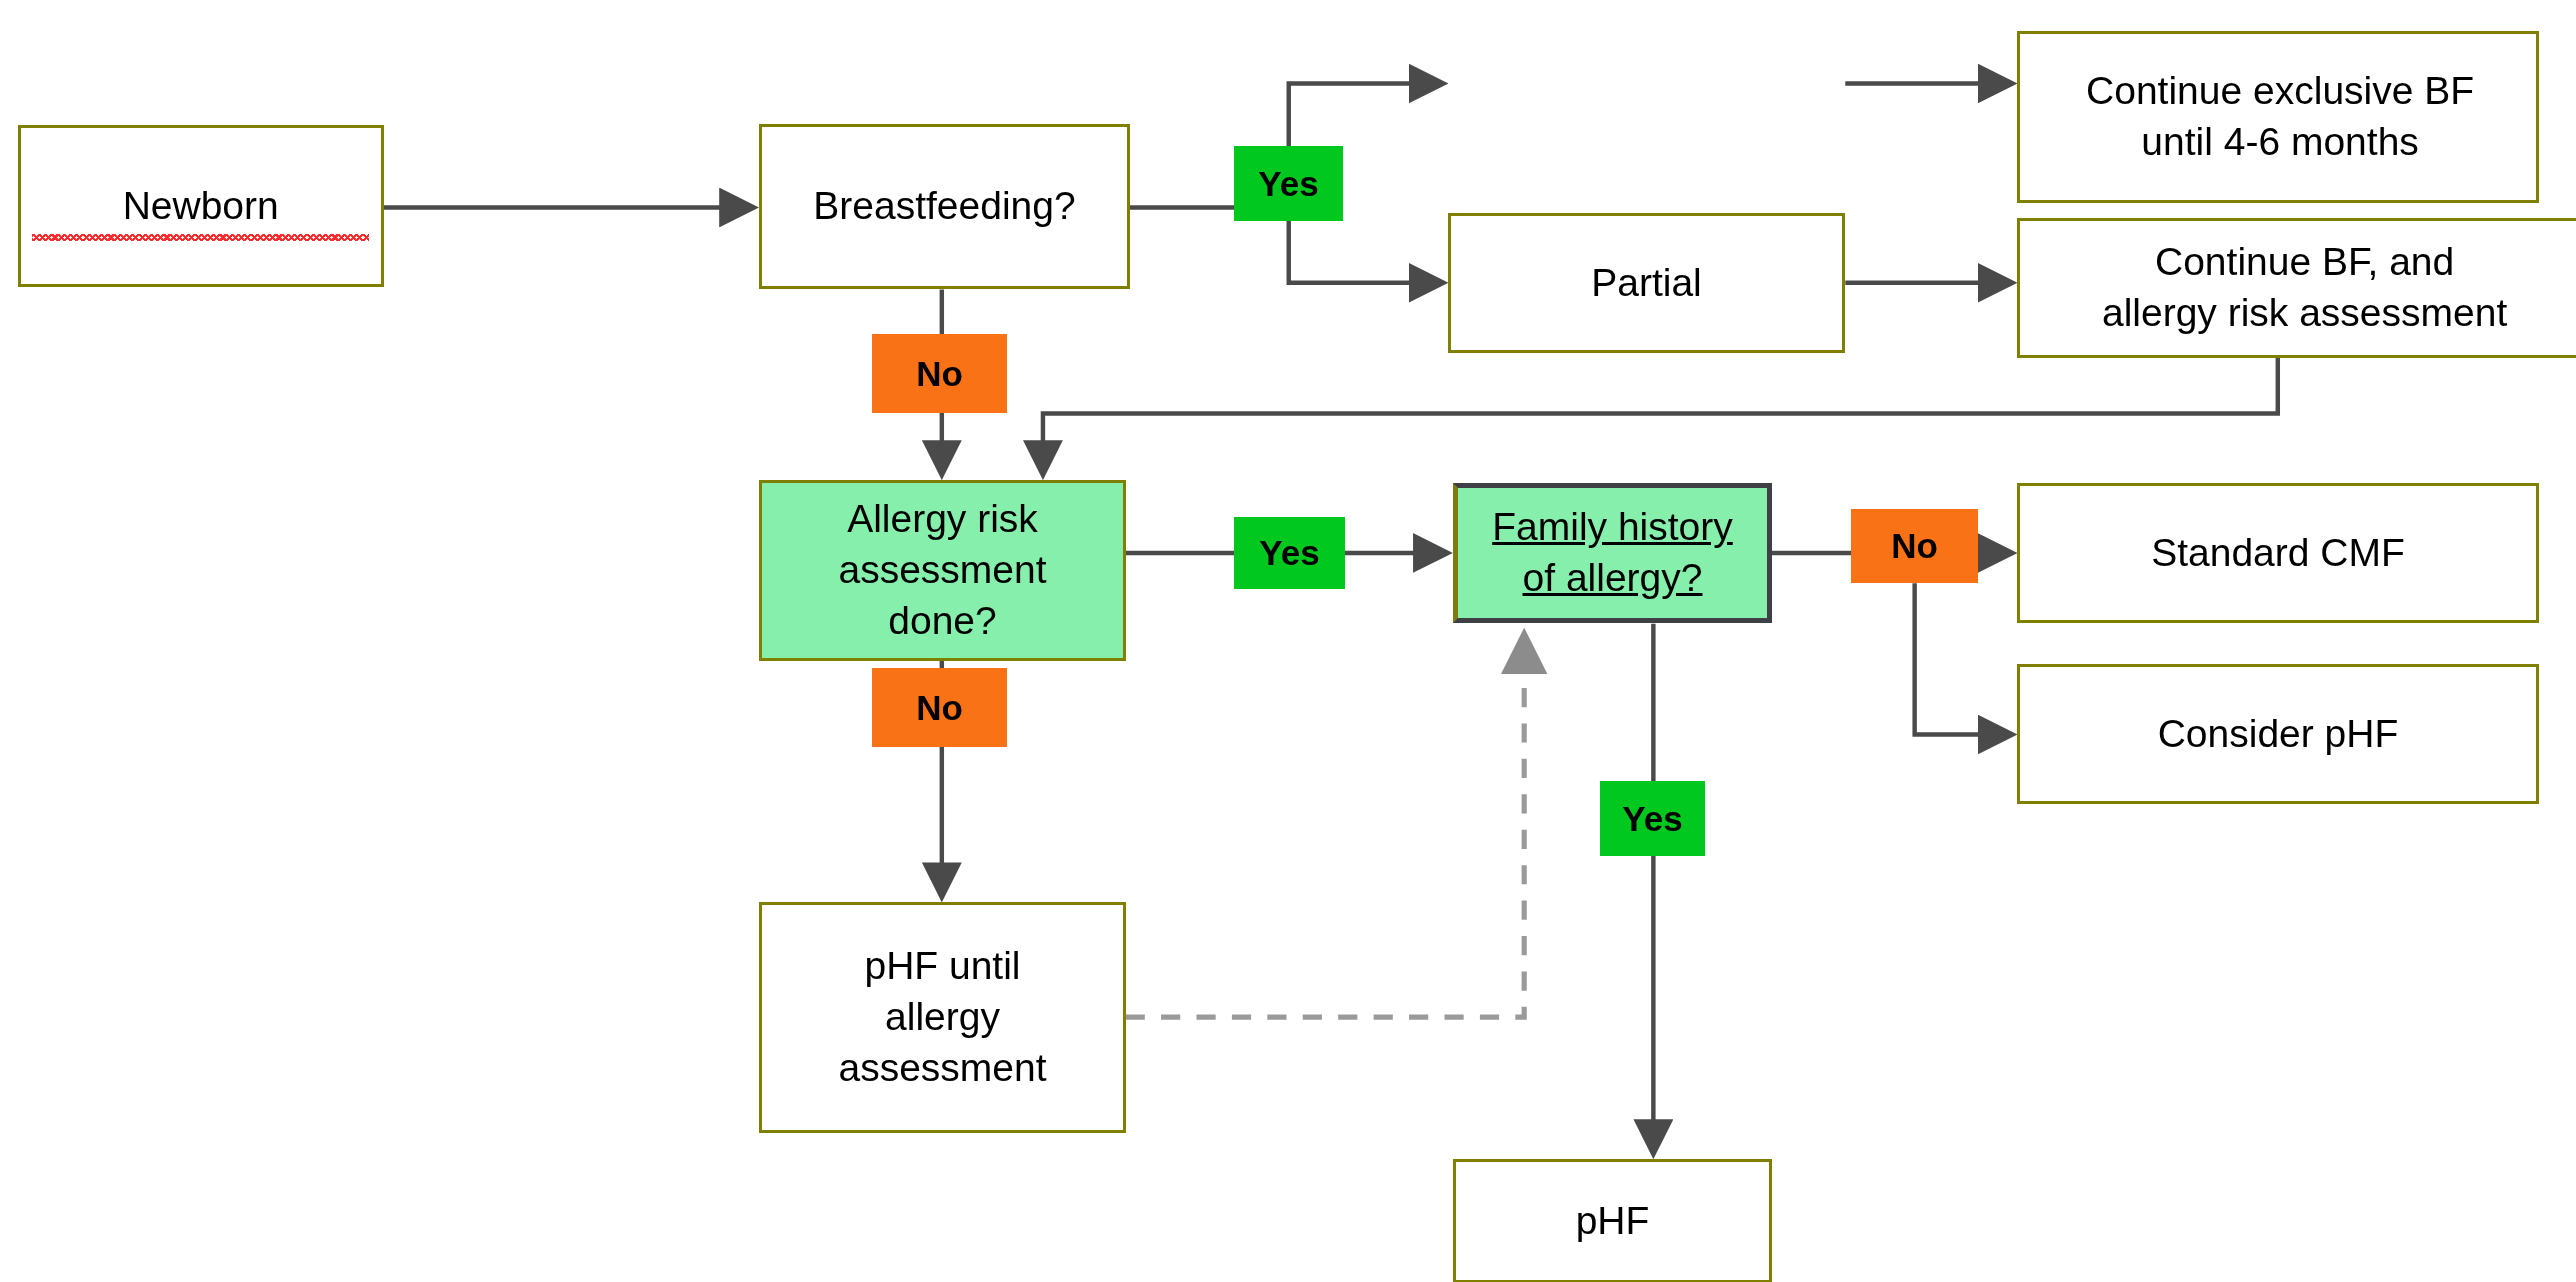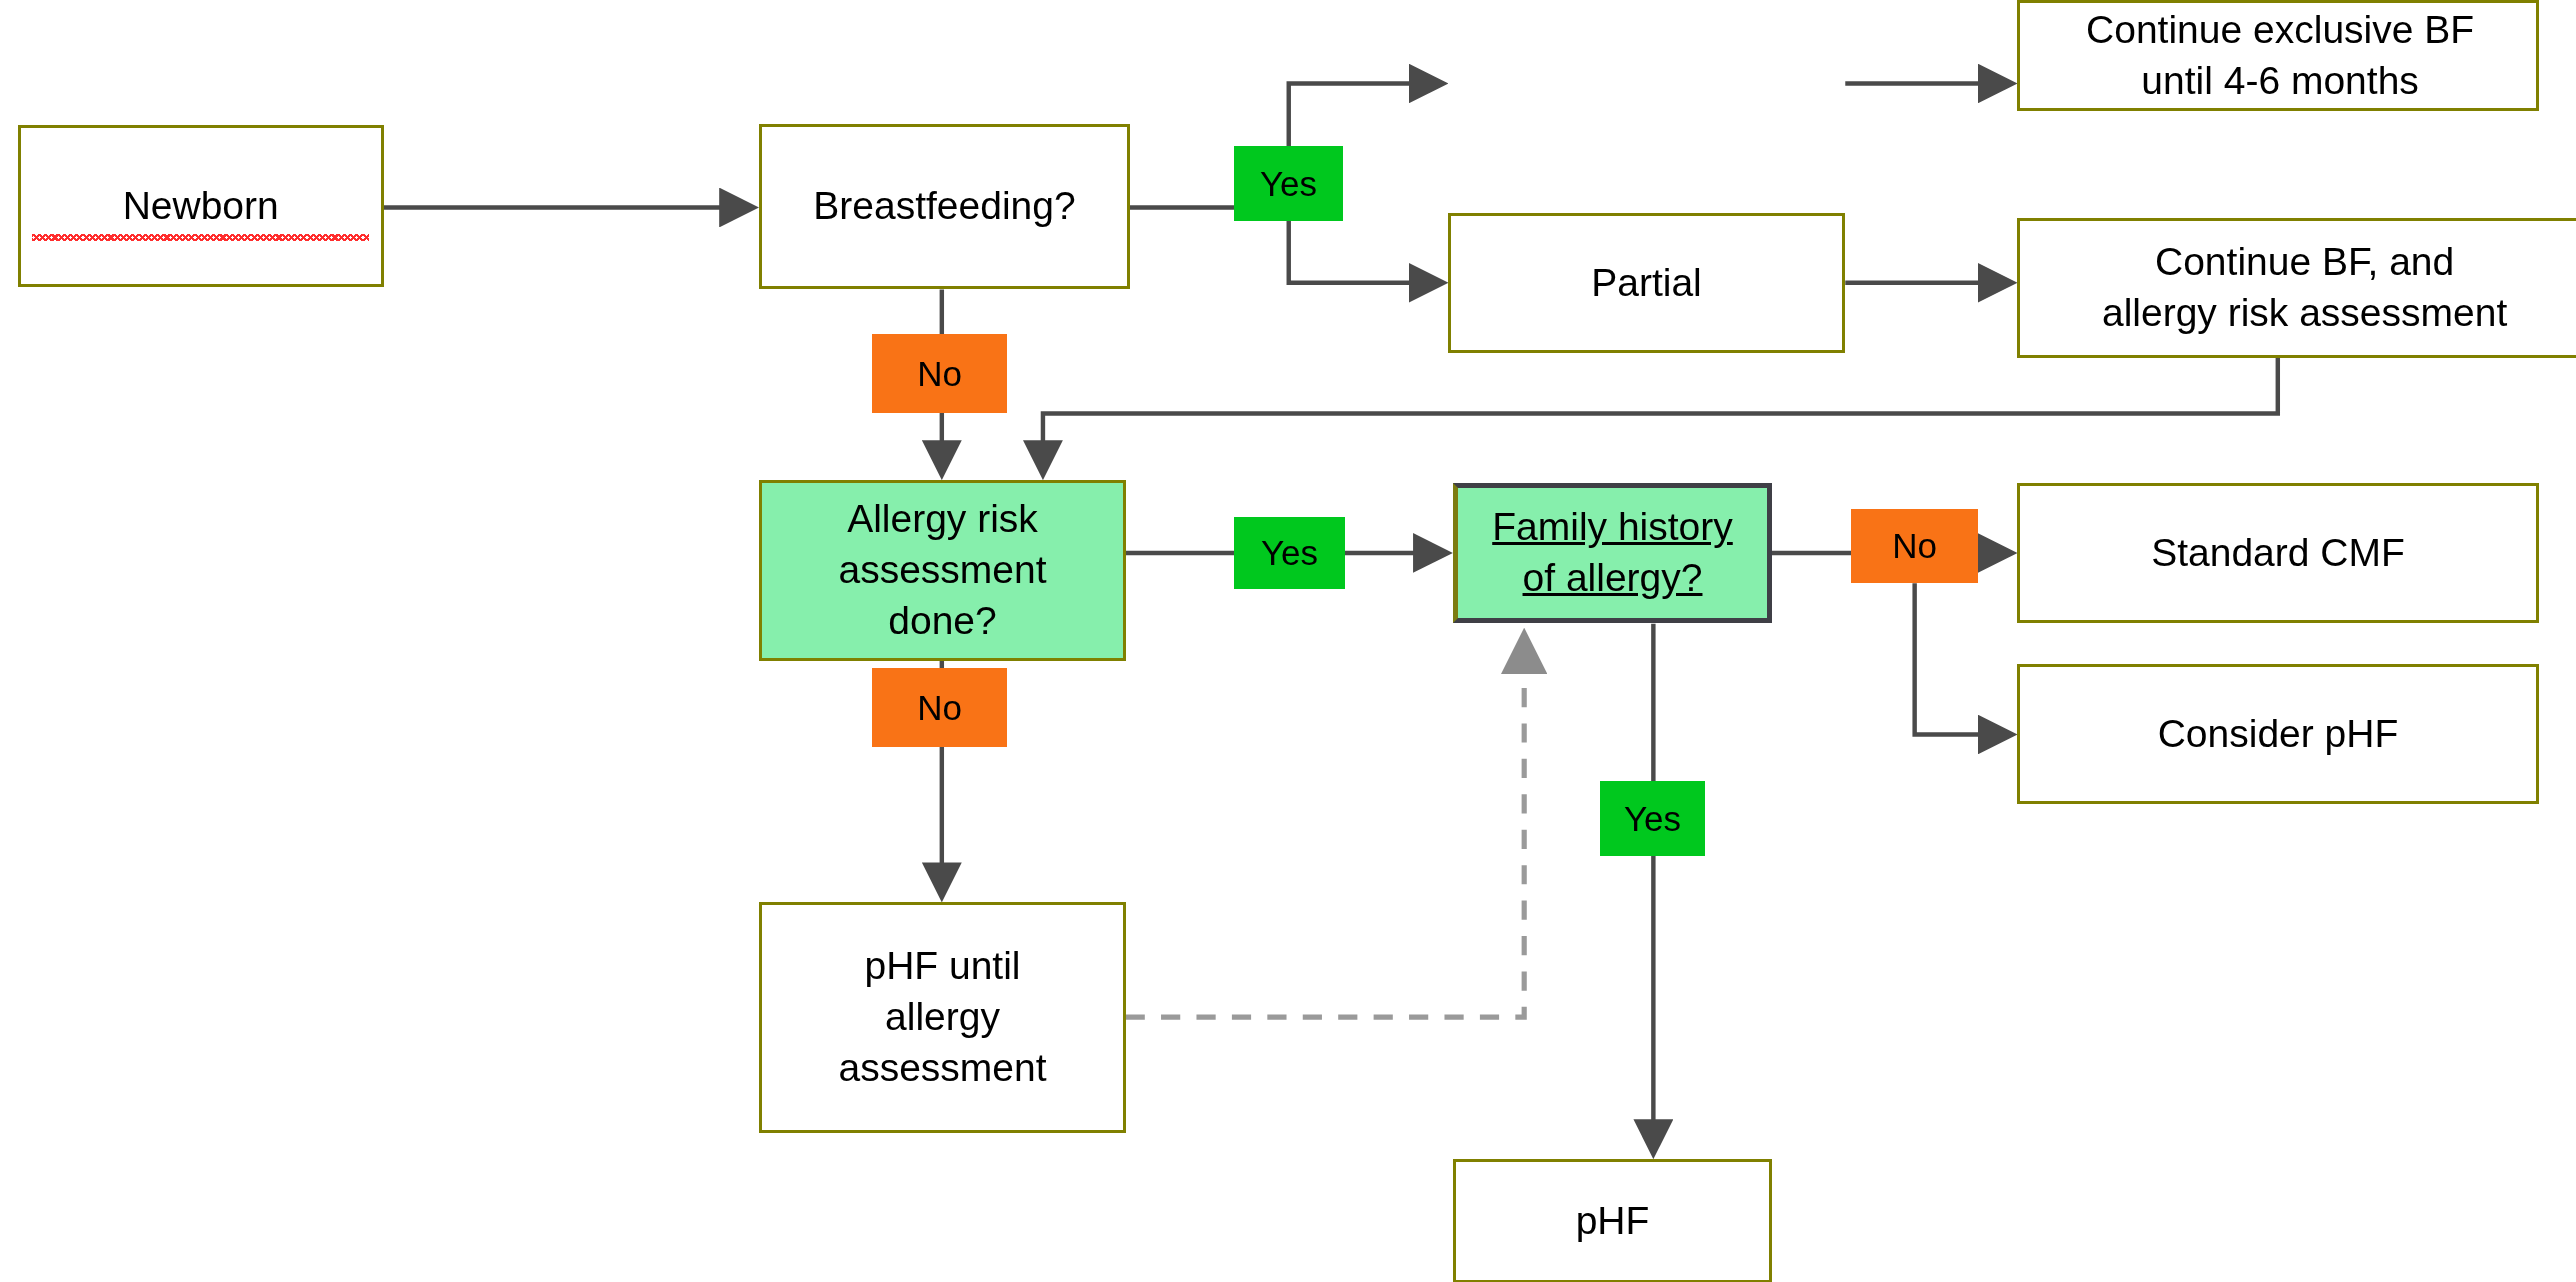--- a/index.html
+++ b/index.html
@@ -12,21 +12,21 @@
         justify-content:center;text-align:center;color:#000000;line-height:1.30;}
 
   
   .box{background:#ffffff;border:3.7px solid #808000;font-size:39px;padding:0 11.8px;}
 
   
   .decision{background:#86efac;border:3.7px solid #808000;font-size:39px;padding:0 25px;}
   .decision.selected{border:5.2px solid #3F3F46;border-left:5.2px solid #7C7C10;}
 
   
-  .chip{font-size:35px;font-weight:normal;color:#000000;padding:12px;}
+  .chip{font-size:35px;font-weight:bold;color:#000000;padding:12px;}
   .chip.yes{background:#00C81E;}
   .chip.no{background:#f97316;align-items:center;}
 
   .lbl{display:block;width:100%;}
   
   .squiggle{position:relative;display:inline-block;}
   .squiggle::after{
     content:"";position:absolute;left:0;right:0;bottom:-9.6px;height:6.6px;
     background:
       repeating-linear-gradient(135deg,#ff2222 0 2.2px,rgba(255,255,255,0) 2.2px 4.4px),
@@ -80,21 +80,21 @@
 
   <div class="node box" style="left:17.7px;top:125px;width:366px;height:162px;">
     <span class="lbl squiggle">Newborn</span>
   </div>
 
   <div class="node box" style="left:759px;top:124px;width:371px;height:165px;">
     <span class="lbl">Breastfeeding?</span>
   </div>
 
 
-  <div class="node box" style="left:2017px;top:0;width:522px;height:111px;padding-left:16px;">
+  <div class="node box" style="left:2017px;top:31px;width:522px;height:172px;padding-left:16px;">
     <span class="lbl">Continue exclusive BF<br>until 4-6 months</span>
   </div>
 
   <div class="node box" style="left:1448px;top:213px;width:397px;height:140px;">
     <span class="lbl">Partial</span>
   </div>
 
   <div class="node box" style="left:2017px;top:218px;width:570px;height:140px;padding-left:17px;">
     <span class="lbl">Continue BF, and<br>allergy risk assessment</span>
   </div>

